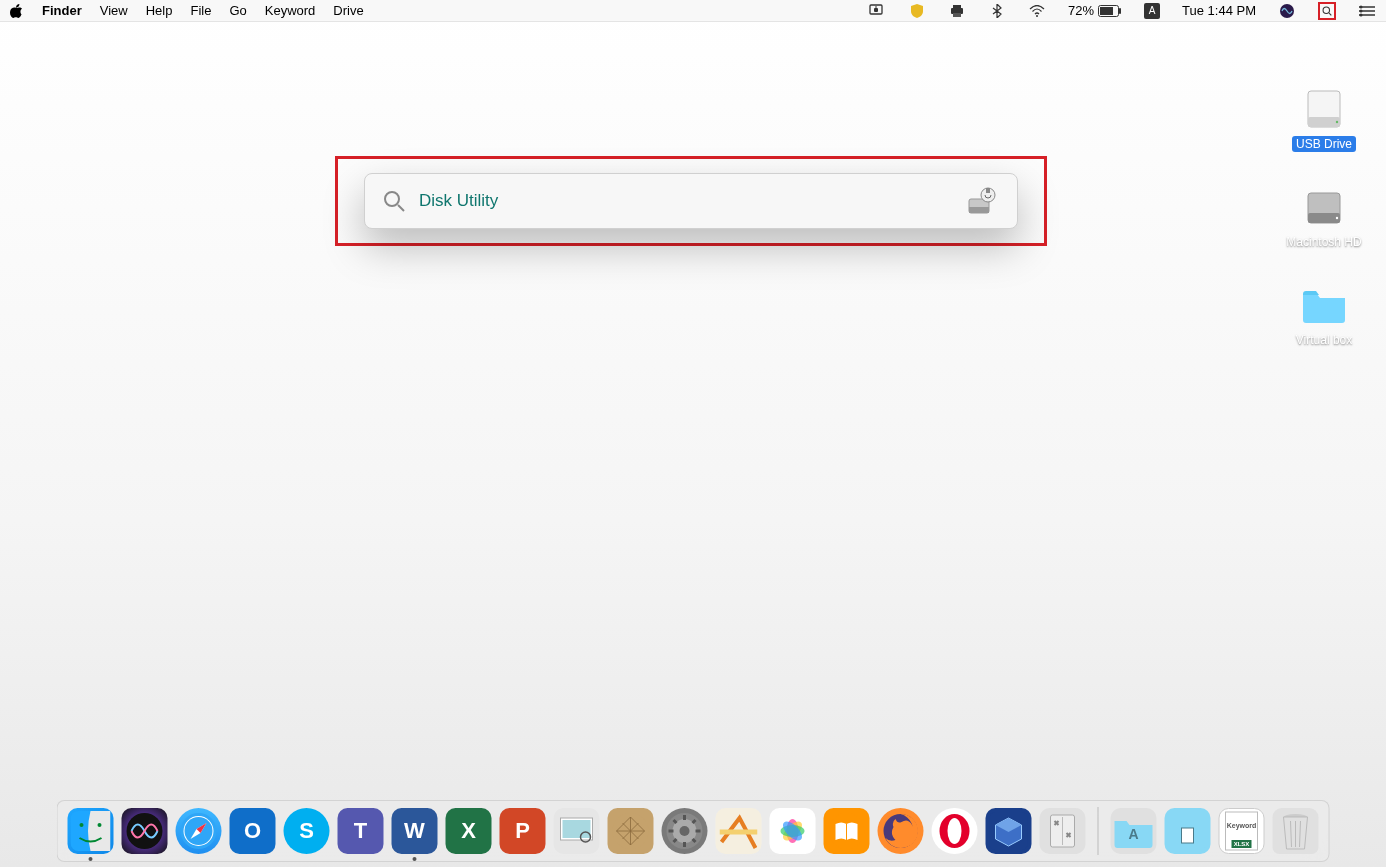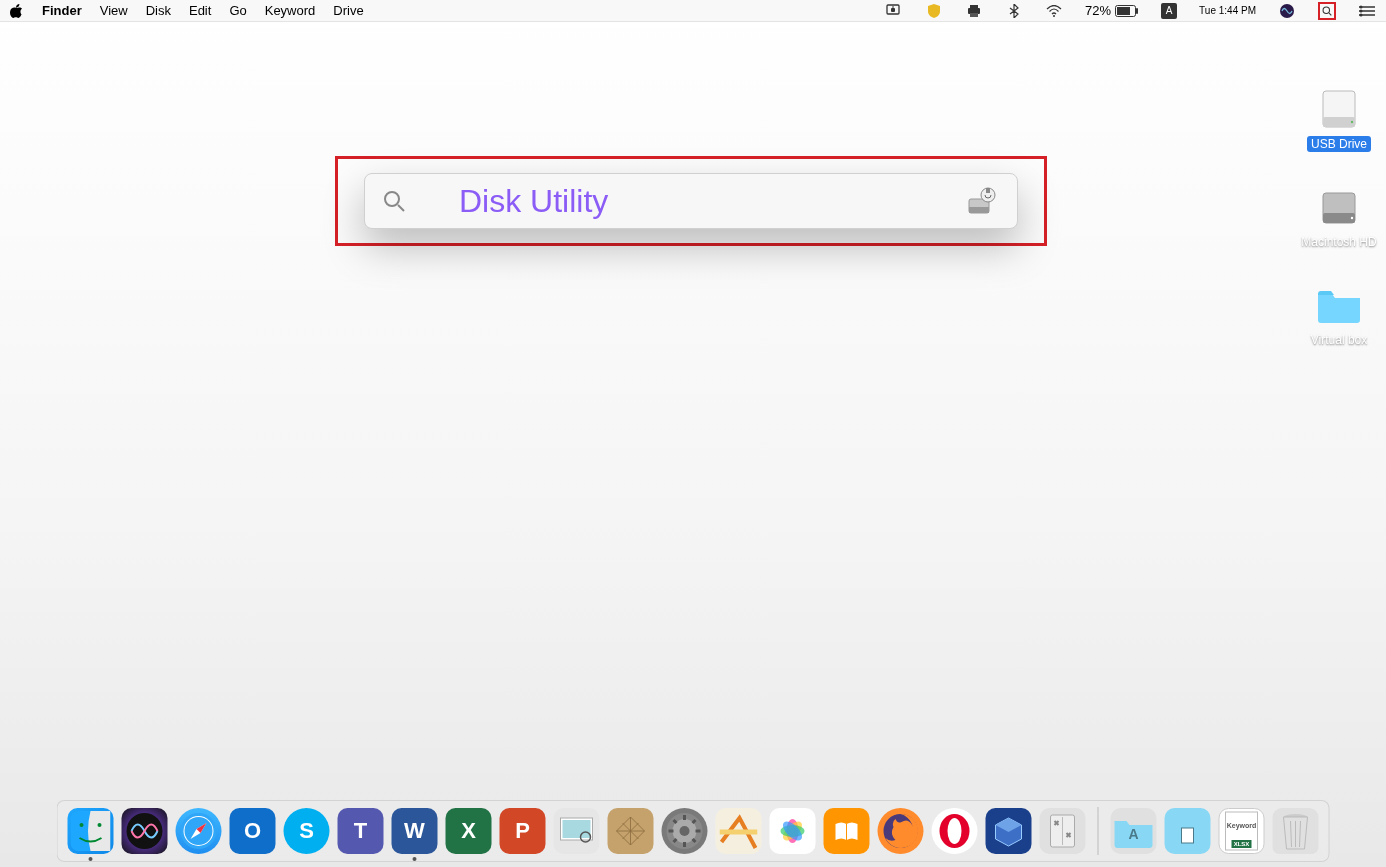--- a/index.html
+++ b/index.html
@@ -5,35 +5,35 @@
     * { margin: 0; padding: 0; box-sizing: border-box; font-family: -apple-system, BlinkMacSystemFont, "Helvetica Neue", sans-serif; }
     body { width: 1386px; height: 867px; background: linear-gradient(180deg, #ffffff 0%, #f5f5f5 60%, #e8e8e8 100%); overflow: hidden; position: relative; }
 
     
     .menubar { height: 22px; background: rgba(248,248,248,0.95); border-bottom: 1px solid rgba(0,0,0,0.08); display: flex; align-items: center; padding: 0 10px; font-size: 13px; justify-content: space-between; }
     .menubar-left { display: flex; align-items: center; gap: 18px; }
     .menubar-left .app { font-weight: 600; }
     .menubar-right { display: flex; align-items: center; gap: 22px; }
     .menubar-right .icon { display: flex; align-items: center; justify-content: center; width: 18px; height: 18px; }
     .menubar-right .battery-group { display: flex; align-items: center; gap: 4px; font-size: 13px; }
-    .menubar-right .clock { font-size: 10px; }
+    .menubar-right .clock { font-size: 13px; }
     .highlight-red { border: 2px solid #d62027; padding: 0 2px; }
 
     
-    .desktop-icons { position: absolute; right: 2px; top: 90px; display: flex; flex-direction: column; gap: 36px; align-items: center; }
+    .desktop-icons { position: absolute; right: 17px; top: 90px; display: flex; flex-direction: column; gap: 36px; align-items: center; }
     .dicon { width: 90px; display: flex; flex-direction: column; align-items: center; gap: 6px; }
     .dicon .glyph { width: 48px; height: 40px; display: flex; align-items: center; justify-content: center; }
     .dicon .label { font-size: 12px; text-align: center; color: #fff; text-shadow: 0 1px 2px rgba(0,0,0,0.5); padding: 1px 4px; border-radius: 3px; }
     .dicon .label.selected { background: #2b7de9; text-shadow: none; }
     .dicon .label.white { color: #fff; }
 
     
     .spotlight-wrap { position: absolute; left: 335px; top: 156px; width: 712px; height: 90px; border: 3px solid #d62027; display: flex; align-items: center; justify-content: center; }
     .spotlight { width: 654px; height: 56px; background: #f7f7f7; border: 1px solid #d0d0d0; border-radius: 8px; box-shadow: 0 18px 40px rgba(0,0,0,0.25); display: flex; align-items: center; padding: 0 18px; gap: 14px; }
-    .spotlight input { flex: 1; border: none; background: transparent; font-size: 32px; font-weight: 300; color: #8b5cf6; outline: none; font-family: inherit; margin-left: 40px; }
+    .spotlight input { flex: 1; border: none; background: transparent; font-size: 17px; font-weight: 300; color: #0f766e; outline: none; font-family: inherit; }
     .spotlight .result-icon { width: 34px; height: 34px; display: flex; align-items: center; justify-content: center; }
 
     
     .dock { position: absolute; bottom: 5px; left: 50%; transform: translateX(-50%); height: 62px; background: rgba(235,235,235,0.75); border: 1px solid rgba(0,0,0,0.1); border-radius: 8px; display: flex; align-items: center; padding: 0 10px; gap: 8px; backdrop-filter: blur(10px); }
     .dock .sep { width: 1px; height: 48px; background: rgba(0,0,0,0.2); margin: 0 4px; }
     .dock-item { width: 46px; height: 46px; border-radius: 10px; display: flex; align-items: center; justify-content: center; position: relative; font-size: 22px; color: #fff; font-weight: 600; }
     .dock-item .ind { position: absolute; bottom: -7px; left: 50%; transform: translateX(-50%); width: 4px; height: 4px; border-radius: 50%; background: #555; }
 
     
     .di-finder { background: linear-gradient(135deg,#1ea7ff,#0f88e8); }
@@ -67,22 +67,22 @@
 
 <div class="menubar">
   <div class="menubar-left">
     <span>
       <svg width="14" height="14" viewBox="0 0 14 14">
           <path fill="#000" d="M9.4 0c.1 1-.3 1.9-.9 2.6-.6.7-1.6 1.2-2.5 1.1C5.9 2.8 6.4 1.8 7 1.1 7.6.4 8.6 0 9.4 0zM11.6 10.3c-.3.7-.5 1-.9 1.6-.6.9-1.4 2-2.4 2-1 0-1.2-.6-2.5-.6s-1.6.6-2.5.6c-1 0-1.8-1-2.4-1.9C-.6 9.7-.1 6.1 1.6 4.6c.8-.7 1.9-1.1 2.9-1.1 1 0 1.7.6 2.5.6.8 0 1.3-.6 2.5-.6.9 0 1.9.5 2.6 1.3-2.3 1.3-1.9 4.5-.5 5.5z"></path>
         </svg>
     </span>
     <span class="app">Finder</span>
     <span>View</span>
-    <span>Disk</span>
-    <span>Edit</span>
+    <span>Help</span>
+    <span>File</span>
     <span>Go</span>
     <span>Keyword</span>
     <span>Drive</span>
   </div>
   <div class="menubar-right">
     <span class="icon">
       <svg width="16" height="14" viewBox="0 0 16 14">
           <rect x="1" y="1" width="12" height="9" rx="1" fill="none" stroke="#333" stroke-width="1.3"></rect>
           <rect x="5" y="4" width="4" height="4" rx="1" fill="#333"></rect>
           <path d="M7 2v2" stroke="#333"></path>

